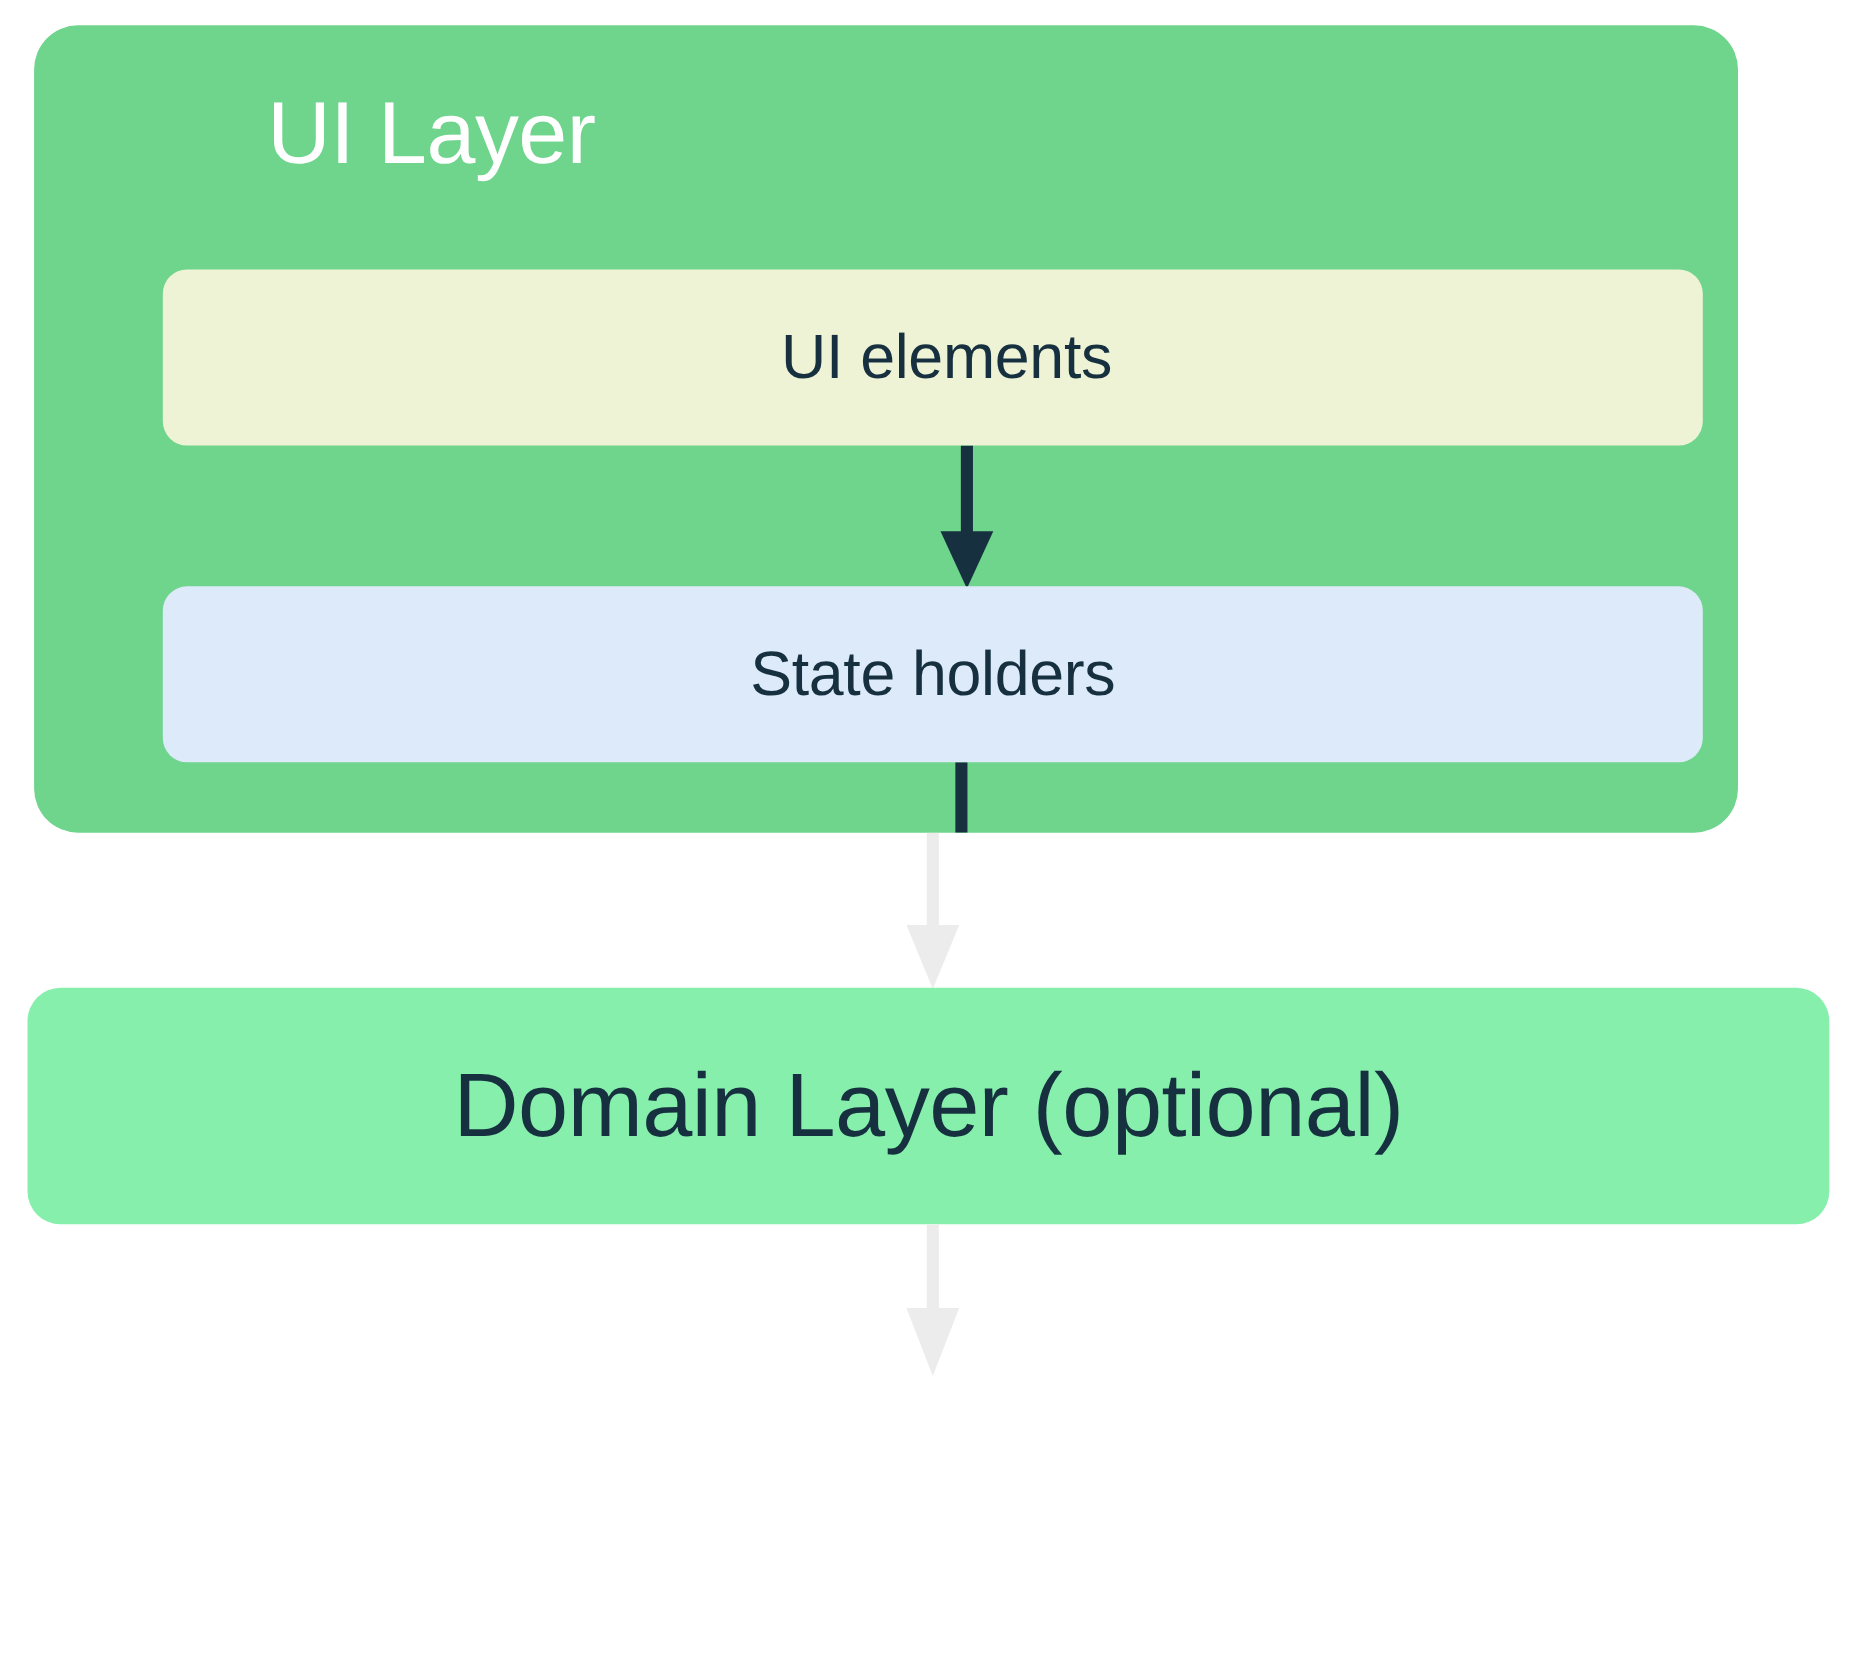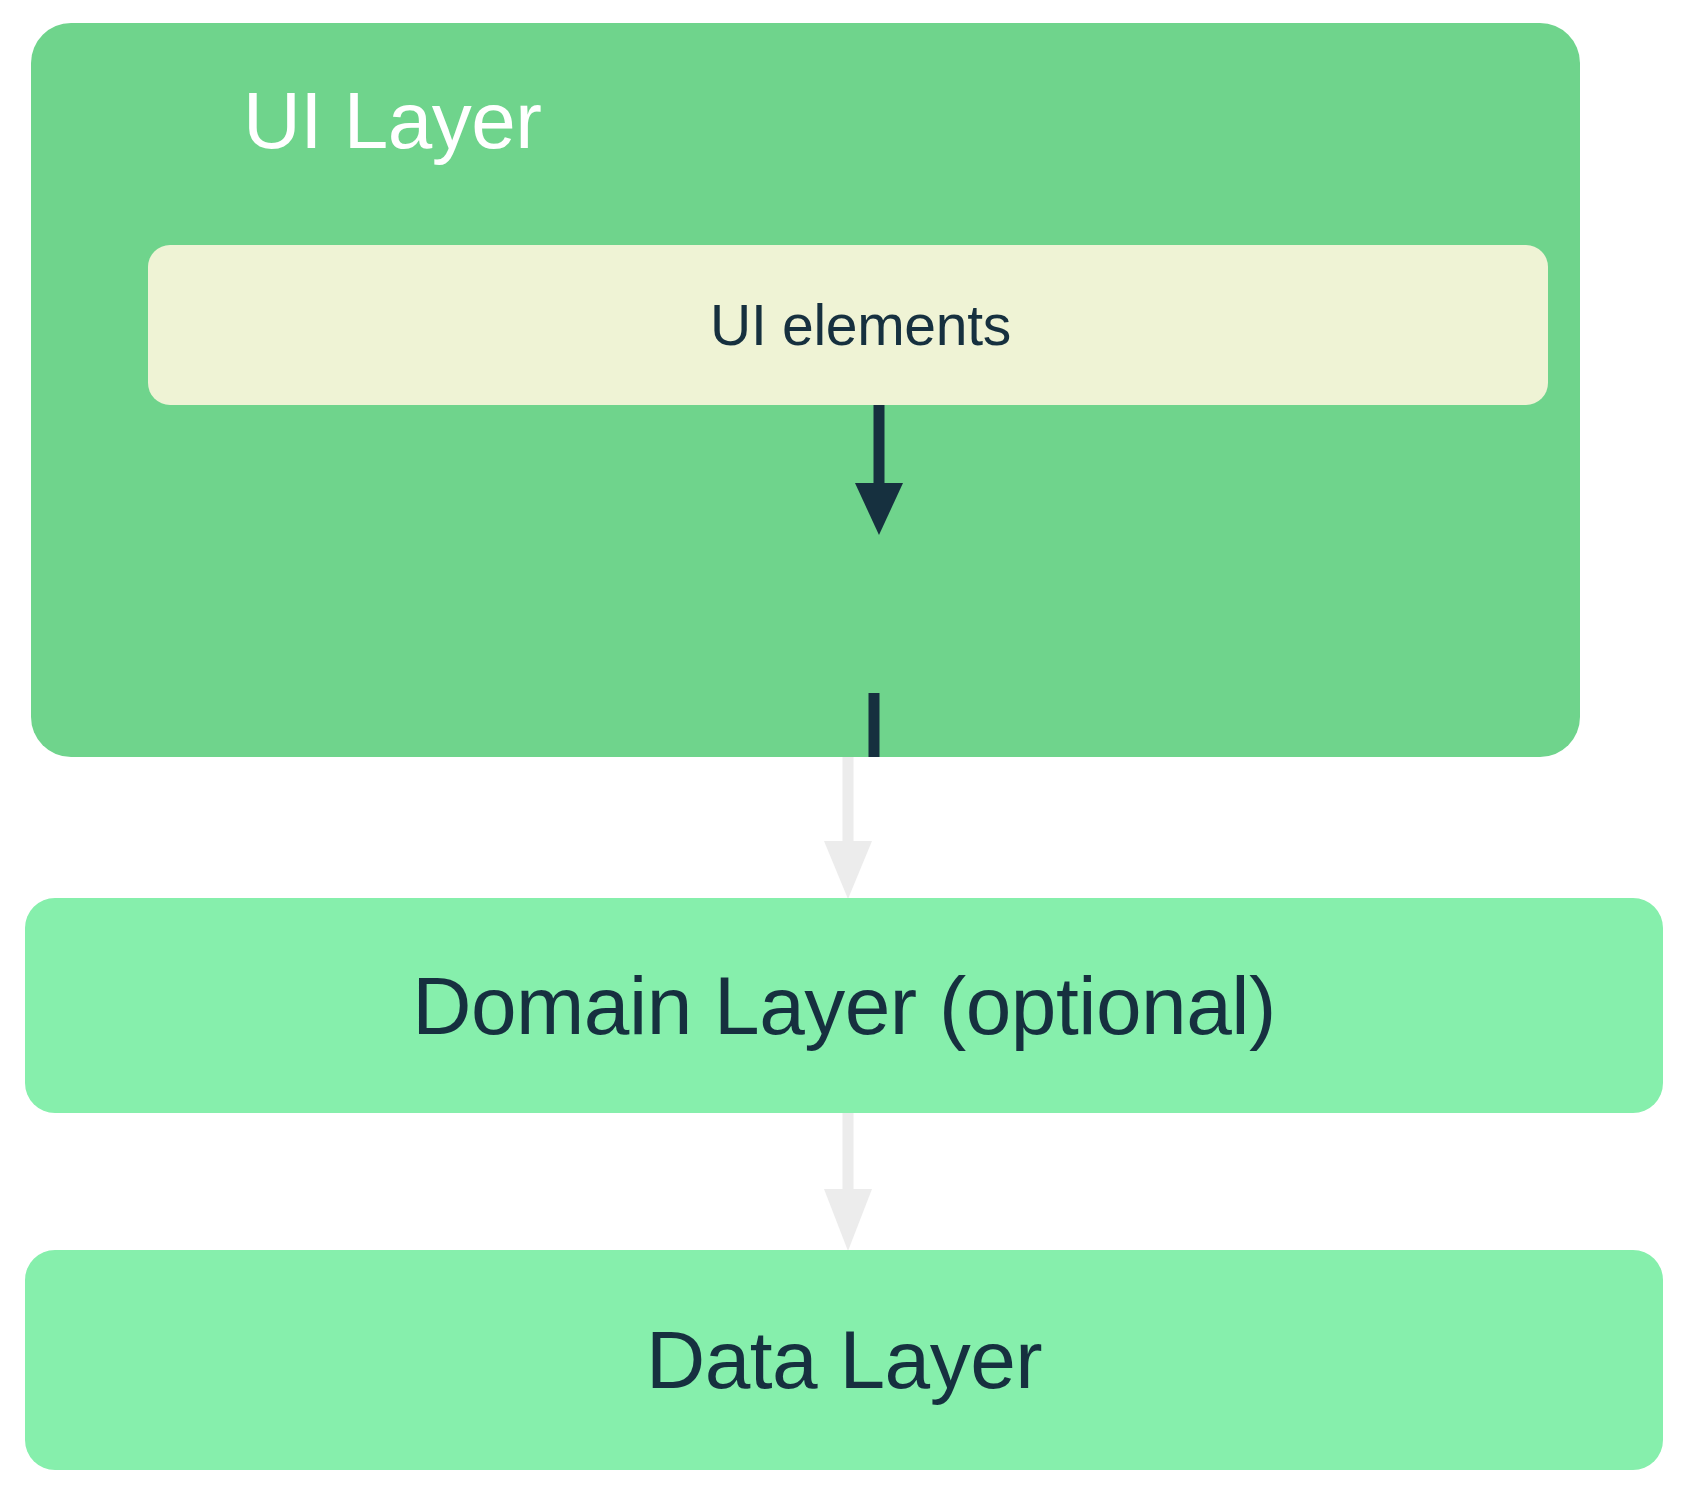--- a/index.html
+++ b/index.html
@@ -120,20 +120,23 @@
       <span class="inner-label">UI elements</span>
     </div>
 
     <div class="arrow" style="left:817px; top:382px; width:62px; height:130px;">
       <svg width="62" height="130" viewBox="0 0 62 130">
         <rect x="25.5" y="0" width="11" height="86" fill="#16303f"></rect>
         <polygon points="7,78 55,78 31,130" fill="#16303f"></polygon>
       </svg>
     </div>
 
+    <div class="inner-box box-state-holders">
+      <span class="inner-label">State holders</span>
+    </div>
 
     <div class="arrow" style="left:812px; top:670px; width:62px; height:64px;">
       <svg width="62" height="64" viewBox="0 0 62 64">
         <rect x="25.5" y="0" width="11" height="64" fill="#16303f"></rect>
       </svg>
     </div>
   </div>
 
   <div class="arrow" style="left:812px; top:757px; width:72px; height:142px;">
     <svg width="72" height="142" viewBox="0 0 72 142">
@@ -146,17 +149,14 @@
     <span class="outer-label">Domain Layer (optional)</span>
   </div>
 
   <div class="arrow" style="left:812px; top:1113px; width:72px; height:138px;">
     <svg width="72" height="138" viewBox="0 0 72 138">
       <rect x="30.5" y="0" width="11" height="82" fill="#ececec"></rect>
       <polygon points="12,76 60,76 36,138" fill="#ececec"></polygon>
     </svg>
   </div>
 
-  <div class="outer-box box-data-layer">
-    <span class="outer-label">Data Layer</span>
-  </div>
 
 </div>
 
 </body></html>

